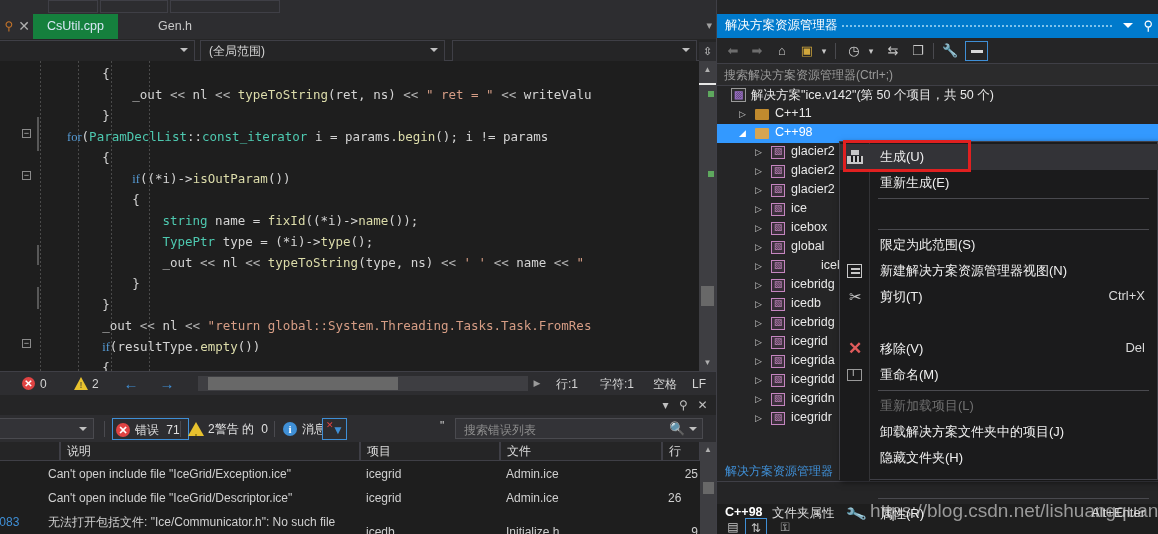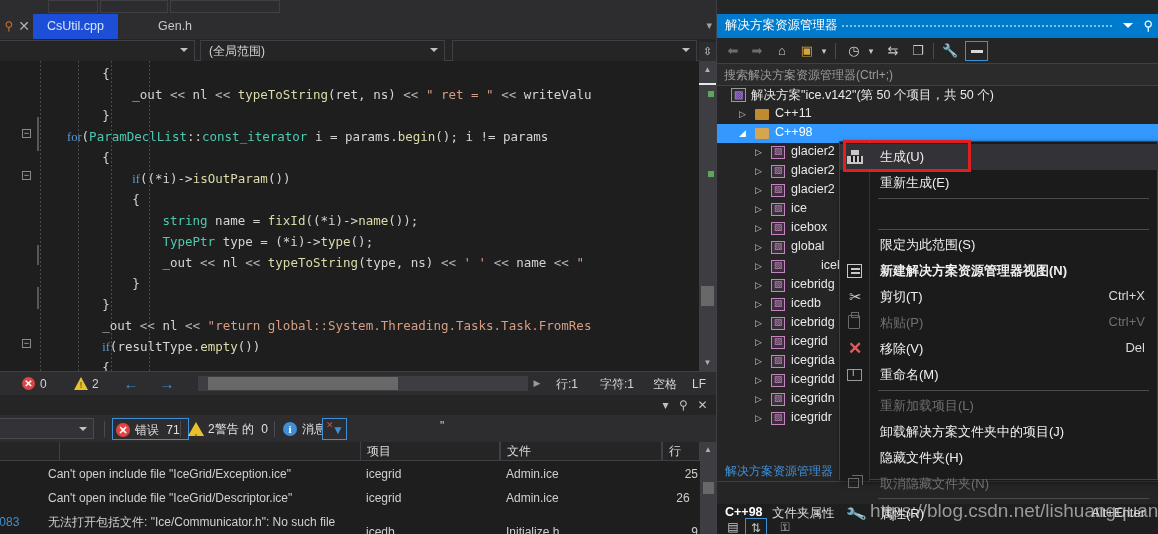--- a/index.html
+++ b/index.html
@@ -17,21 +17,21 @@
   .left-pane { position: absolute; left: 0; top: 0; width: 716px; height: 534px; background: #1e1e1e; }
 
   
   .top-strip { position: absolute; left: 0; top: 0; width: 716px; height: 14px; background: #2d2d30; }
   .top-strip .tb-box { position: absolute; top: 0; height: 13px; border: 1px solid #3f3f46; background: #2d2d30; }
 
   
   .tab-row { position: absolute; left: 0; top: 14px; width: 716px; height: 25px; background: #2d2d30; }
   .tab-pin { position: absolute; left: 2px; top: 5px; width: 14px; height: 14px; color: #c5742a; font-size: 12px; line-height: 14px; text-align: center; }
   .tab-close { position: absolute; left: 16px; top: 4px; width: 16px; height: 16px; color: #b0b0b0; font-size: 14px; line-height: 16px; text-align: center; cursor: pointer; }
-  .tab-active { position: absolute; left: 33px; top: 0; height: 26px; padding: 0 14px; background: #1d4ed8; color: #d7e7f5; line-height: 25px; font-size: 12.5px; cursor: pointer; }
+  .tab-active { position: absolute; left: 33px; top: 0; height: 26px; padding: 0 14px; background: #15803d; color: #d7e7f5; line-height: 25px; font-size: 12.5px; cursor: pointer; }
   .tab-inactive { position: absolute; left: 144px; top: 0; height: 25px; padding: 0 14px; background: #2d2d30; color: #c8c8c8; line-height: 25px; font-size: 12.5px; cursor: pointer; }
   .tab-nav-arrow { position: absolute; right: 4px; top: 5px; color: #a0a0a0; font-size: 11px; }
 
   
   .navbar { position: absolute; left: 0; top: 39px; width: 716px; height: 22px; background: #252526; border-bottom: 1px solid #3f3f46; }
   .nav-combo { position: absolute; top: 1px; height: 28px; background: #252526; border: 1px solid #3f3f46; color: #d4d4d4; font-size: 12px; line-height: 20px; padding-left: 8px; cursor: pointer; }
   .nav-combo .caret { position: absolute; right: 6px; top: 7px; width: 0; height: 0; border-left: 4px solid transparent; border-right: 4px solid transparent; border-top: 4px solid #c0c0c0; }
   .nav-c1 { left: -40px; width: 235px; }
   .nav-c2 { left: 200px; width: 245px; }
   .nav-c3 { left: 452px; width: 245px; }
@@ -309,44 +309,50 @@
         <div class="ep-toggle" style="left:280px;">
           <span class="ico-info">i</span>
           <span>消息</span>
           <span style="margin-left:4px">0</span>
         </div>
         <div class="ep-filter">
           <span class="fx">✕</span>
           <span class="fy">▼</span>
         </div>
         <div class="ep-quote">"</div>
+        <div class="ep-search">
+          <span class="ph">搜索错误列表</span>
+          <span class="mag">🔍</span>
+          <span class="cr"></span>
+        </div>
       </div>
 
       <div class="ep-table">
         <div class="ep-head">
           <div class="th" style="left:-60px;width:120px;">代码</div>
+          <div class="th" style="left:60px;width:300px;">说明</div>
           <div class="th" style="left:500px;width:162px;">文件</div>
           <div class="th" style="left:360px;width:140px;">项目</div>
           <div class="th" style="left:662px;width:38px;">行</div>
         </div>
 
         <div class="ep-row" style="top:20px;">
           <div class="ep-cell code-col" style="left:0px;width:56px;padding-left:0px;"></div>
           <div class="ep-cell" style="left:48px;width:310px;">Can't open include file "IceGrid/Exception.ice"</div>
           <div class="ep-cell" style="left:366px;width:130px;">icegrid</div>
           <div class="ep-cell" style="left:506px;width:150px;">Admin.ice</div>
           <div class="ep-cell" style="left:668px;width:30px;text-align:right;">25</div>
         </div>
 
         <div class="ep-row" style="top:44px;">
           <div class="ep-cell code-col" style="left:0px;width:56px;padding-left:0px;"></div>
           <div class="ep-cell" style="left:48px;width:310px;">Can't open include file "IceGrid/Descriptor.ice"</div>
           <div class="ep-cell" style="left:366px;width:130px;">icegrid</div>
           <div class="ep-cell" style="left:506px;width:150px;">Admin.ice</div>
-          <div class="ep-cell" style="left:668px;width:30px;text-align:center;">26</div>
+          <div class="ep-cell" style="left:668px;width:30px;text-align:left;">26</div>
         </div>
 
         <div class="ep-row" style="top:68px;height:40px;">
           <div class="ep-cell code-col" style="left:-16px;width:72px;padding-left:0px;">C1083</div>
           <div class="ep-cell" style="left:48px;width:320px;">无法打开包括文件: "Ice/Communicator.h": No such file</div>
           <div class="ep-cell" style="left:48px;top:17px;width:320px;color:#d0d0d0;">or directory</div>
           <div class="ep-cell" style="left:366px;top:10px;width:130px;">icedb</div>
           <div class="ep-cell" style="left:506px;top:10px;width:150px;">Initialize.h</div>
           <div class="ep-cell" style="left:668px;top:10px;width:30px;text-align:right;">9</div>
         </div>
@@ -550,40 +556,33 @@
             <span class="bot"></span>
           </span>
         </span>
       <span class="mlbl">生成(U)</span>
     </div>
     <div class="msep" style="top:56px;"></div>
     <div class="msep" style="top:87px;"></div>
     <div class="mi" style="top:90px;">
       <span class="mlbl">限定为此范围(S)</span>
     </div>
-    <div class="mi" style="top:116px;font-weight:bold;">
+    <div class="mi" style="top:116px;">
       <span class="mic">
           <span class="g-newview"></span>
         </span>
       <span class="mlbl">新建解决方案资源管理器视图(N)</span>
     </div>
     <div class="mi" style="top:142px;">
       <span class="mic">
           <span class="g-cut">✂</span>
         </span>
       <span class="mlbl">剪切(T)</span>
       <span class="msc">Ctrl+X</span>
     </div>
-    <div class="mi dis" style="top:168px;">
-      <span class="mic">
-          <span class="g-paste"></span>
-        </span>
-      <span class="mlbl">粘贴(P)</span>
-      <span class="msc">Ctrl+V</span>
-    </div>
     <div class="mi" style="top:194px;">
       <span class="mic">
           <span class="g-remove">✕</span>
         </span>
       <span class="mlbl">移除(V)</span>
       <span class="msc">Del</span>
     </div>
     <div class="mi" style="top:220px;">
       <span class="mic">
           <span class="g-rename"></span>
@@ -592,26 +591,20 @@
     </div>
     <div class="msep" style="top:248px;"></div>
     <div class="mi dis" style="top:251px;">
       <span class="mlbl">重新加载项目(L)</span>
     </div>
     <div class="mi" style="top:277px;">
       <span class="mlbl">卸载解决方案文件夹中的项目(J)</span>
     </div>
     <div class="mi" style="top:303px;">
       <span class="mlbl">隐藏文件夹(H)</span>
-    </div>
-    <div class="mi dis" style="top:329px;">
-      <span class="mic">
-          <span class="g-unhide"></span>
-        </span>
-      <span class="mlbl">取消隐藏文件夹(N)</span>
     </div>
     <div class="msep" style="top:356px;"></div>
     <div class="mi" style="top:359px;">
       <span class="mic">
           <span class="g-wrench">🔧</span>
         </span>
       <span class="mlbl">属性(R)</span>
       <span class="msc">Alt+Enter</span>
     </div>
   </div>

